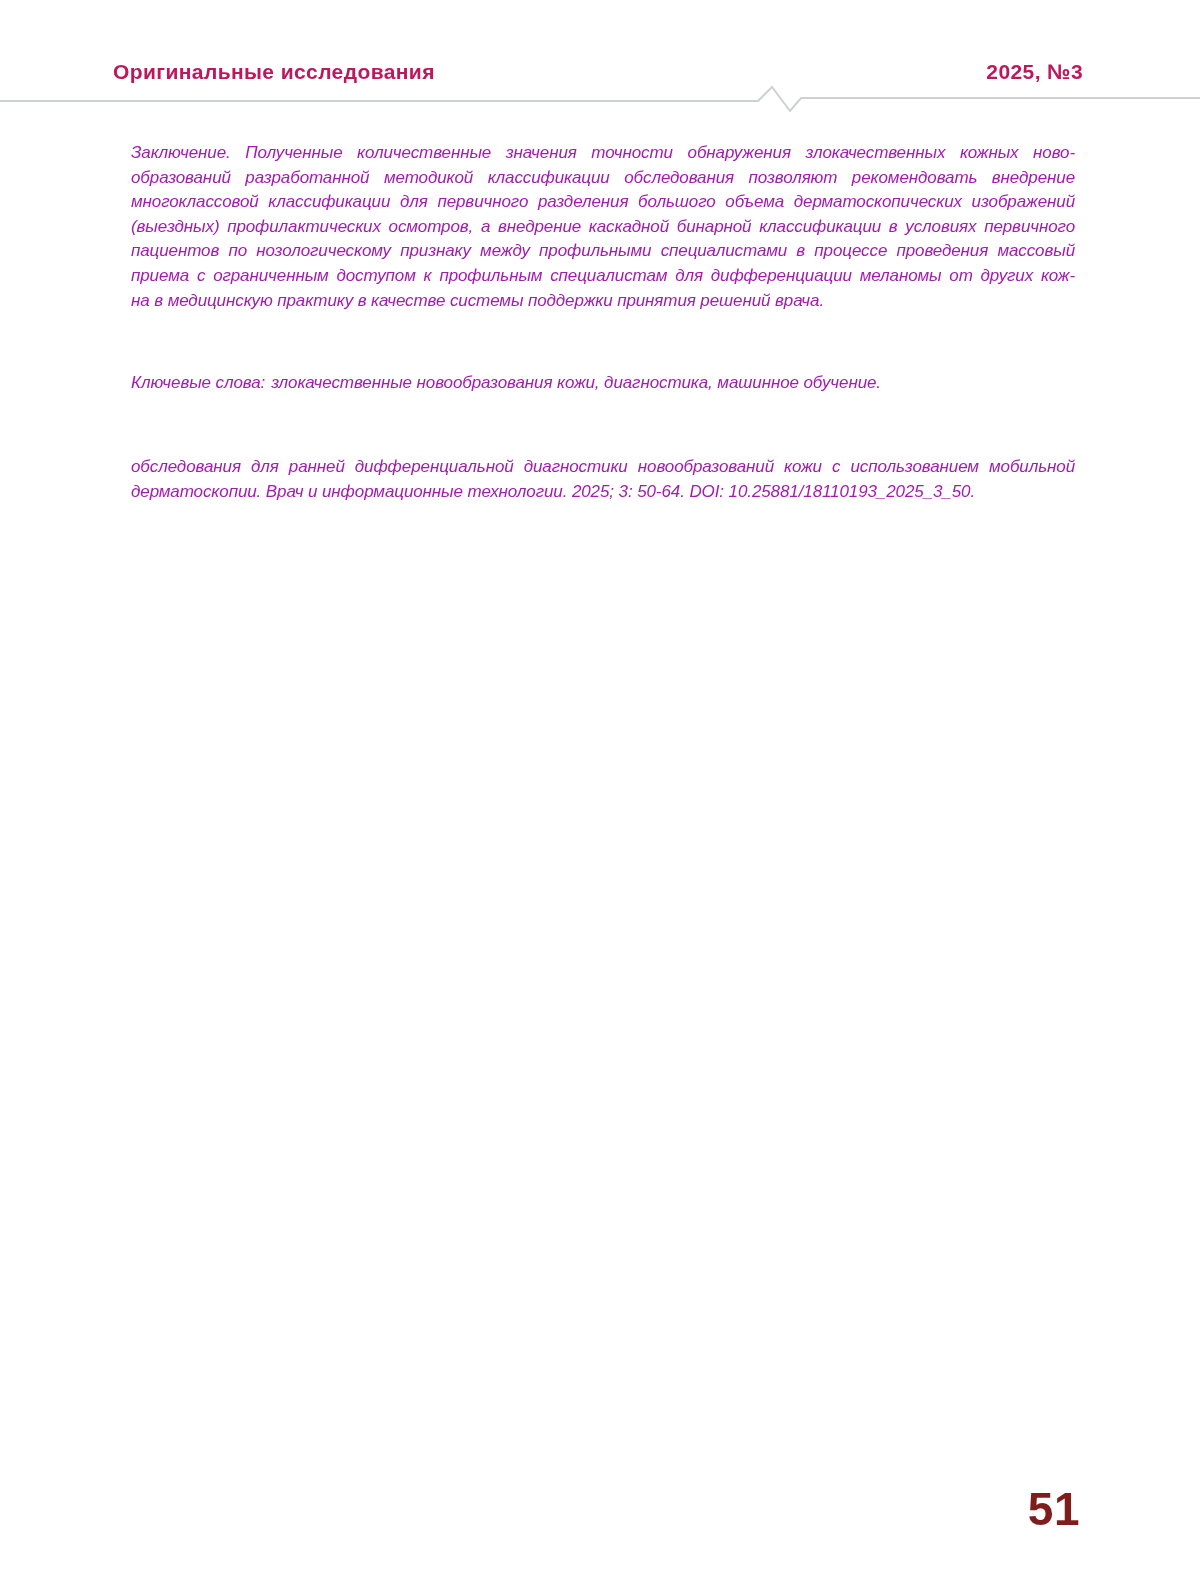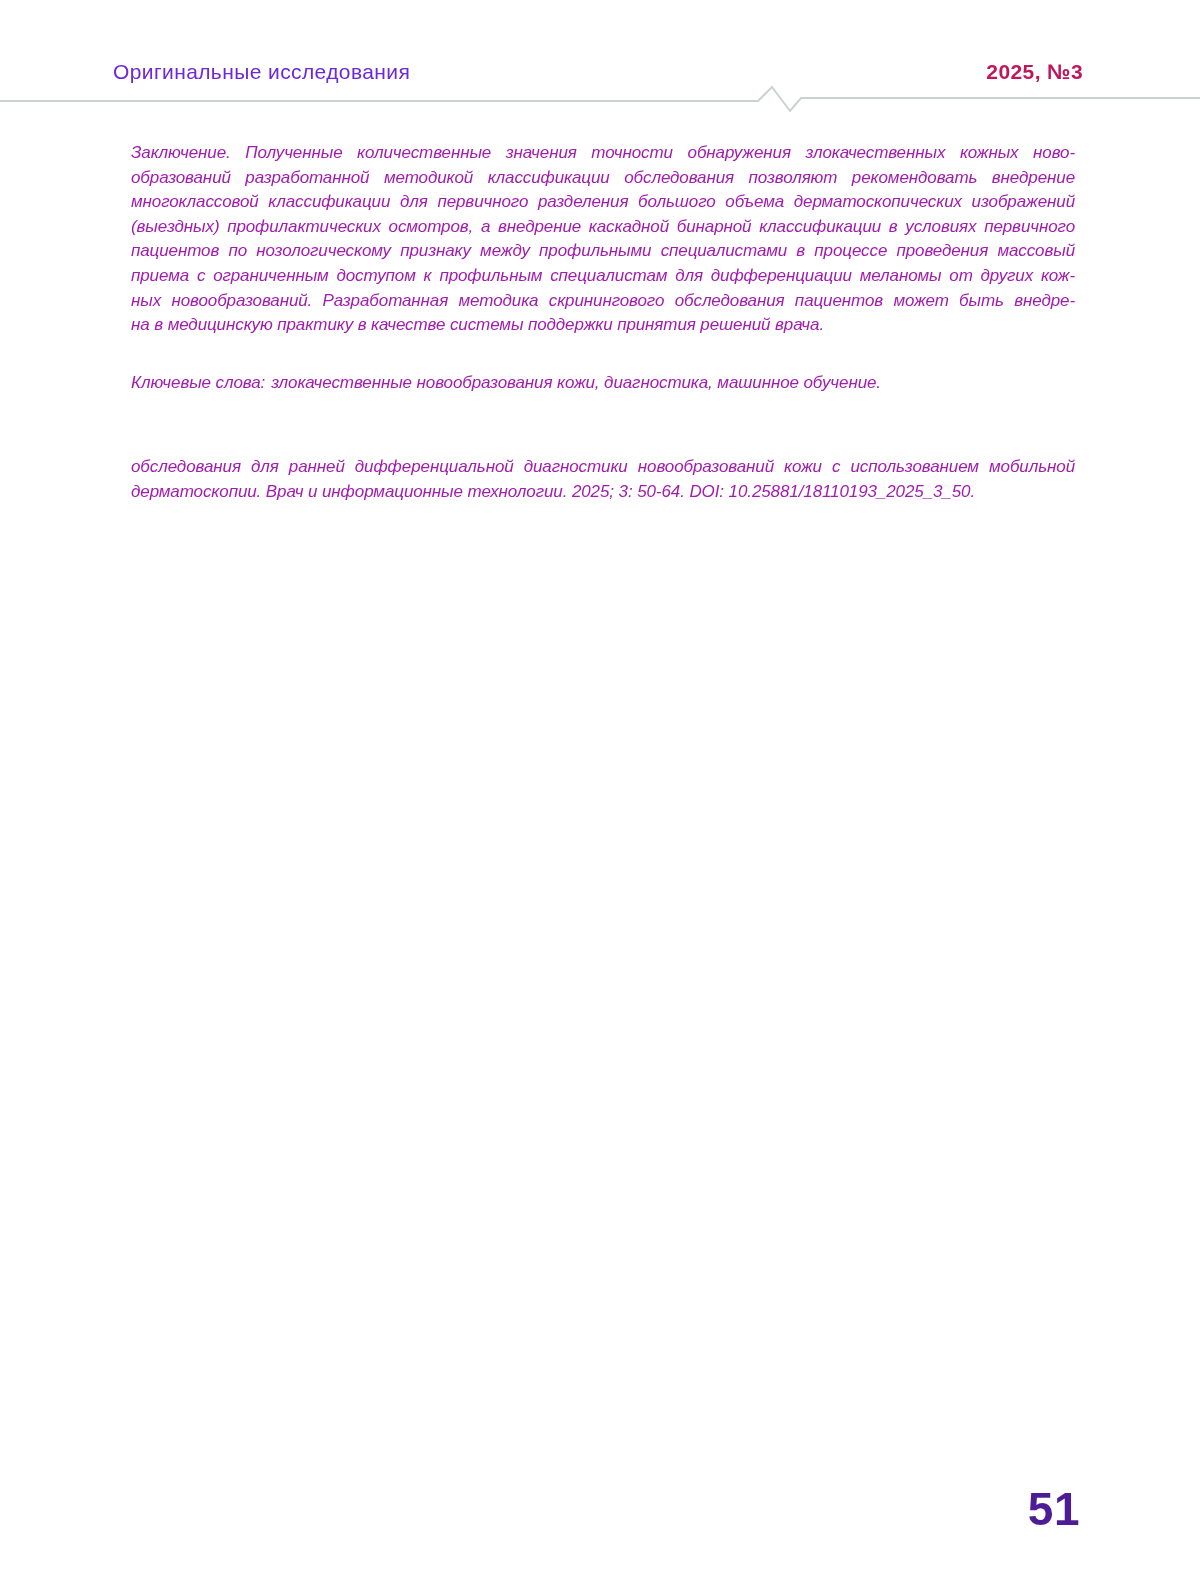--- a/index.html
+++ b/index.html
@@ -21,23 +21,23 @@
     top: 60px;
     left: 113px;
     right: 117px;
     height: 30px;
   }
   .runhead .section-title {
     position: absolute;
     left: 0;
     top: 0;
     font-size: 21px;
-    font-weight: normal;
+    font-weight: bold;
     letter-spacing: 0.4px;
-    color: #6d28d9;
+    color: #be185d;
   }
   .runhead .issue {
     position: absolute;
     right: 0;
     top: 0;
     font-size: 21px;
     font-weight: bold;
     letter-spacing: 0.4px;
     color: #be185d;
   }
@@ -75,21 +75,21 @@
   .keywords { top: 371px; }
   .citation { top: 455px; }
   b.lead { font-weight: normal; margin-right: 6px; margin-top: 16px; }
   
   .pageno {
     position: absolute;
     top: 1482px;
     right: 120px;
     font-size: 46px;
     font-weight: bold;
-    color: #4c1d95;
+    color: #7f1d1d;
     letter-spacing: 0.5px;
   }
 </style>
 </head>
 <body>
 
 <div class="page">
 
   <div class="runhead">
     <div class="section-title">Оригинальные исследования</div>
@@ -100,21 +100,20 @@
     <polyline points="0,17 758,17 772,3 790,27 801,14 1200,14" fill="none" stroke="#ccd2d0" stroke-width="2"></polyline>
   </svg>
 
   <div class="textcol abstract">
     <div class="jline">Заключение. Полученные количественные значения точности обнаружения злокачественных кожных ново-</div>
     <div class="jline">образований разработанной методикой классификации обследования позволяют рекомендовать внедрение</div>
     <div class="jline">многоклассовой классификации для первичного разделения большого объема дерматоскопических изображений</div>
     <div class="jline">(выездных) профилактических осмотров, а внедрение каскадной бинарной классификации в условиях первичного</div>
     <div class="jline">пациентов по нозологическому признаку между профильными специалистами в процессе проведения массовый</div>
     <div class="jline">приема с ограниченным доступом к профильным специалистам для дифференциации меланомы от других кож-</div>
-    <div class="jline">ных новообразований. Разработанная методика скринингового обследования пациентов может быть внедре-</div>
     <div class="lline">на в медицинскую практику в качестве системы поддержки принятия решений врача.</div>
   </div>
 
   <div class="textcol keywords">
     <div class="lline">
       <b class="lead">Ключевые слова:</b><span>злокачественные новообразования кожи, диагностика, машинное обучение.</span>
     </div>
   </div>
 
   <div class="textcol citation">

